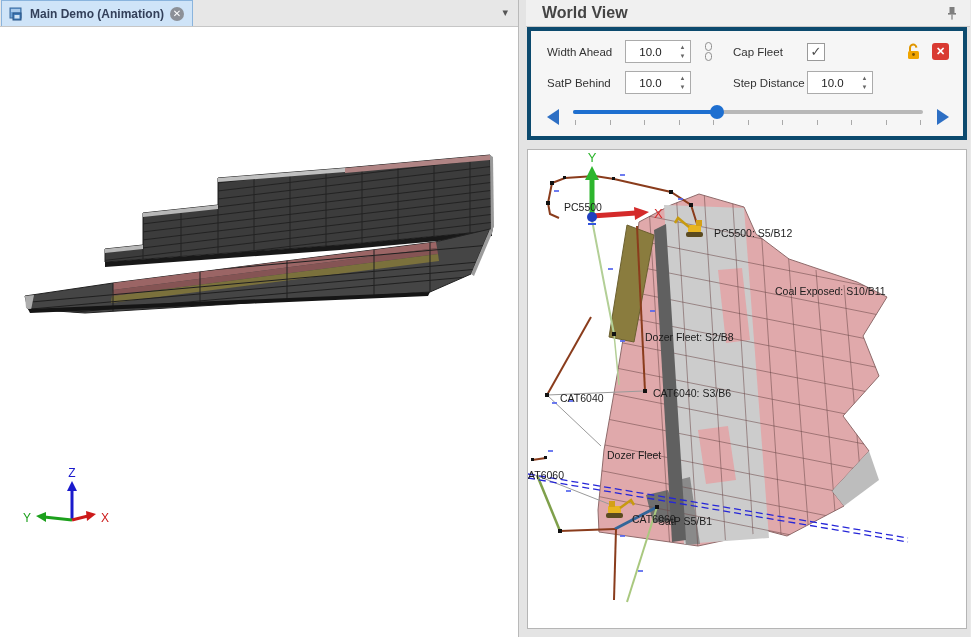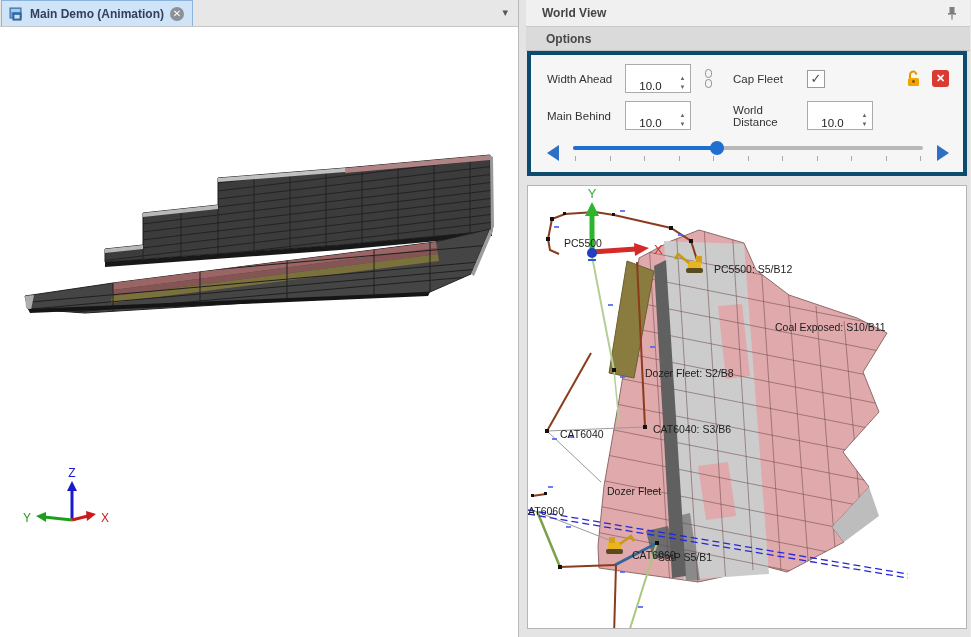--- a/index.html
+++ b/index.html
@@ -19,31 +19,31 @@
   .tab-close { width:14px; height:14px; border-radius:50%; background:#8c9097;
     color:#fff; font-size:10px; line-height:14px; text-align:center; cursor:pointer; }
   .tab-caret { position:absolute; right:10px; top:6px; color:#555; font-size:11px; cursor:pointer; }
   .canvas3d { flex:1; background:#fff; position:relative; }
 
   
   .right-pane { width:451px; height:637px; background:#e4e4e4; display:flex;
     flex-direction:column; padding-left:7px; }
   .panel-header { height:27px; background:#f0f0f0; border-bottom:1px solid #c9c9c9;
     display:flex; align-items:center; justify-content:space-between; padding:0 12px 0 16px; }
-  .panel-header .title { font-size:12px; font-weight:bold; color:#444; }
+  .panel-header .title { font-size:16px; font-weight:bold; color:#444; }
   .options-header { height:24px; background:#dadada; border-bottom:1px solid #c2c2c2;
     display:flex; align-items:center; padding-left:20px; }
   .options-header .title { font-size:12px; font-weight:bold; color:#484848; }
   .options-body { background:#f6f6f6; border:4px solid #0c4a6e; margin:0 3px 0 1px;
     padding:9px 14px 4px 16px; }
   .opt-grid { display:grid; grid-template-columns:78px 68px 26px 88px 1fr; 
     grid-row-gap:8px; align-items:center; }
   .opt-label { font-size:11.5px; color:#333; }
-  .spinner { height:29px; background:#fff; border:1px solid #ababab; display:flex;
-    align-items:flex-end; width:66px; }
+  .spinner { height:23px; background:#fff; border:1px solid #ababab; display:flex;
+    align-items:center; width:66px; }
   .spinner .val { flex:1; border:0; width:40px; text-align:center; font-size:11.5px;
     color:#222; font-family:"Liberation Sans", sans-serif; background:transparent; outline:none; }
   .spin-btns { width:15px; display:flex; flex-direction:column; }
   .spin-btns span { flex:1; font-size:6px; color:#666; text-align:center; line-height:9px; cursor:pointer; }
   .right-ctrl { display:flex; align-items:center; gap:10px; }
   .checkbox { width:18px; height:18px; background:#fff; border:1px solid #9a9a9a;
     font-size:13px; color:#4a4a4a; text-align:center; line-height:16px; cursor:pointer; }
   .icon-btn { cursor:pointer; }
   .close-red { width:17px; height:17px; background:#d93a32; border-radius:3px;
     color:#fff; font-size:11px; font-weight:bold; text-align:center; line-height:17px; }
@@ -171,23 +171,20 @@
   <div class="right-pane">
     <div class="panel-header">
       <span class="title">World View</span>
       <svg width="12" height="14" viewBox="0 0 12 14" class="icon-btn">
         <rect x="3.5" y="1" width="5" height="6" fill="#7e7e7e"></rect>
         <rect x="2" y="7" width="8" height="1.6" fill="#7e7e7e"></rect>
         <rect x="5.4" y="8.6" width="1.2" height="5" fill="#7e7e7e"></rect>
       </svg>
     </div>
 
-    <div class="options-header">
-      <span class="title">Options</span>
-    </div>
 
     <div class="options-body">
       <div class="opt-grid">
         <span class="opt-label">Width Ahead</span>
         <div class="spinner">
           <input class="val" value="10.0" style="">
           <div class="spin-btns">
               <span>▲</span>
               <span>▼</span>
             </div>
@@ -201,30 +198,30 @@
           <span class="checkbox">✓</span>
           <span style="flex:1"></span>
           <svg width="17" height="18" viewBox="0 0 17 18" class="icon-btn">
             <path d="M5 8 V5 a3.2 3.2 0 0 1 6.4 -0.4" fill="none" stroke="#e09600" stroke-width="2"></path>
             <rect x="3" y="8" width="11" height="8" rx="1.5" fill="#f0a500"></rect>
             <circle cx="8.5" cy="11.5" r="1.4" fill="#7a5500"></circle>
           </svg>
           <span class="close-red icon-btn">✕</span>
         </div>
 
-        <span class="opt-label">Main Behind</span>
+        <span class="opt-label">SatP Behind</span>
         <div class="spinner">
           <input class="val" value="10.0" style="">
           <div class="spin-btns">
               <span>▲</span>
               <span>▼</span>
             </div>
         </div>
         <span></span>
-        <span class="opt-label" style="padding-left:14px;">World Distance</span>
+        <span class="opt-label" style="padding-left:14px;">Step Distance</span>
         <div class="spinner">
           <input class="val" value="10.0" style="">
           <div class="spin-btns">
               <span>▲</span>
               <span>▼</span>
             </div>
         </div>
       </div>
 
       <div class="slider-row">

